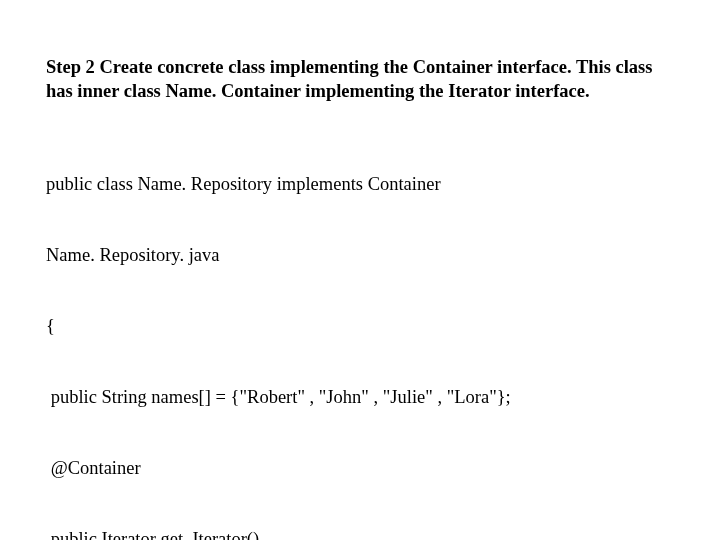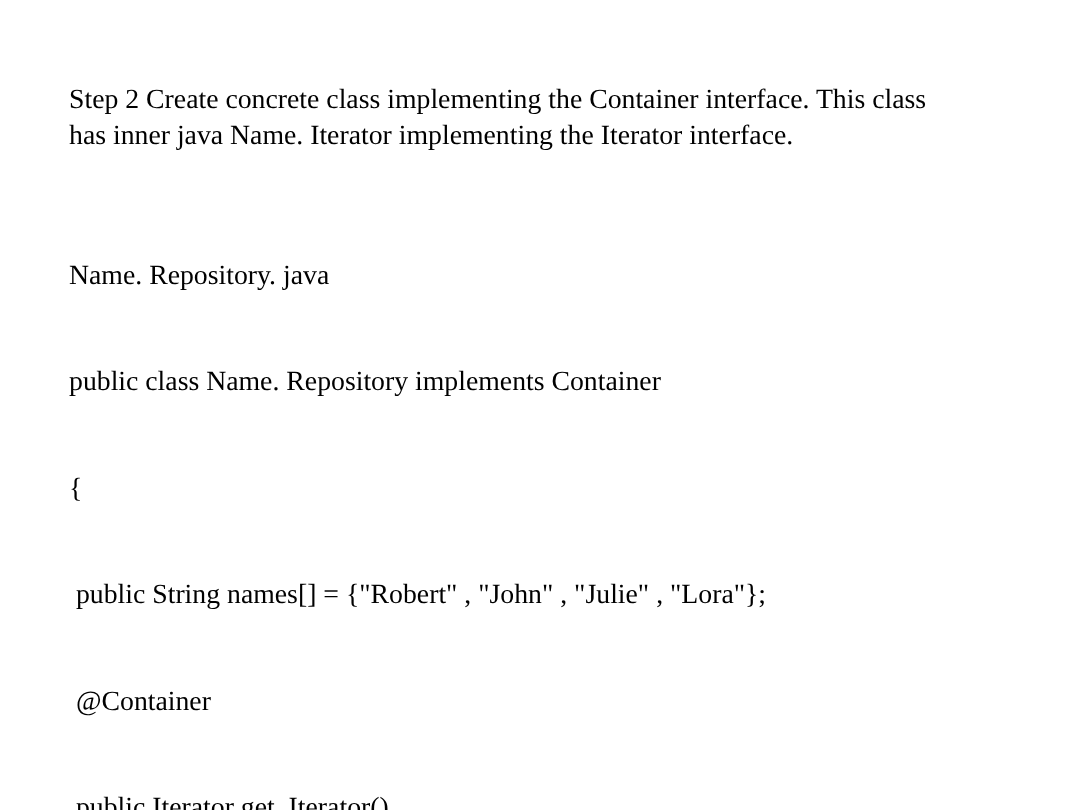--- a/index.html
+++ b/index.html
@@ -12,38 +12,39 @@
     font-size: 18.5px;
     color: #000000;
     line-height: 1.28;
     overflow: hidden;
   }
   .slide {
     padding: 56px 46px 0 46px;
   }
   .intro {
     margin-bottom: 22px;
+    font-weight: bold;
   }
   .codeblock {
     white-space: pre;
     font-family: "Times New Roman", Times, serif;
   }
 </style>
 </head>
 <body>
 
 <div class="slide">
   <div class="intro">
     <div>Step 2 Create concrete class implementing the Container interface. This class</div>
-    <div>has inner java Name. Iterator implementing the Iterator interface.</div>
+    <div>has inner class Name. Container implementing the Iterator interface.</div>
   </div>
 
   <div class="codeblock">
+    <div>public class Name. Repository implements Container</div>
     <div>Name. Repository. java</div>
-    <div>public class Name. Repository implements Container</div>
     <div>{</div>
     <div> public String names[] = {"Robert" , "John" , "Julie" , "Lora"};</div>
     <div> @Container</div>
     <div> public Iterator get. Iterator()</div>
     
     
     
     
     
     

